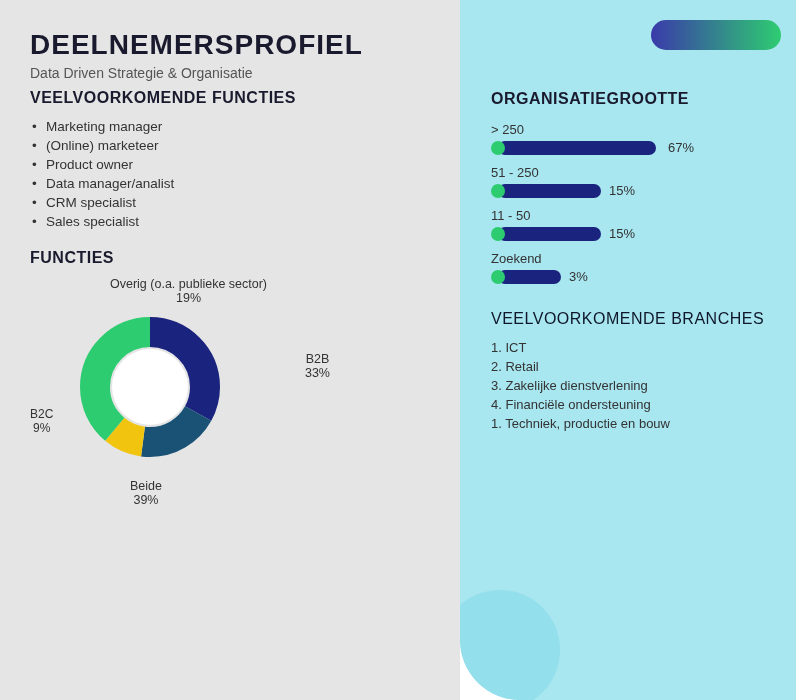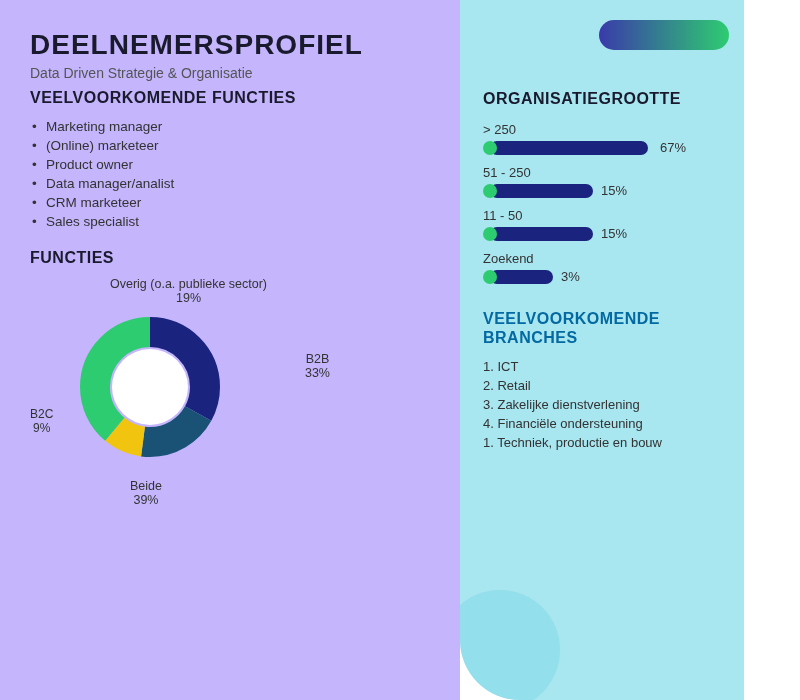--- a/index.html
+++ b/index.html
@@ -8,29 +8,29 @@
       height: 700px;
       font-family: 'Arial', sans-serif;
       background: #fff;
       overflow: hidden;
       display: flex;
     }
 
     .left-panel {
       width: 460px;
       padding: 30px 30px 16px 30px;
-      background: #c4b5fd;
+      background: #e5e5e5;
       position: relative;
     }
 
     .right-panel {
-      width: 284px;
+      width: 336px;
       background: #a8e6f0;
       border-radius: 0 0 0 60px;
-      padding: 30px 25px 25px 23px;
+      padding: 30px 25px 25px 31px;
       position: relative;
       overflow: hidden;
     }
 
     .right-panel::before {
       content: '';
       position: absolute;
       top: -30px;
       left: -30px;
       right: -30px;
@@ -157,22 +157,22 @@
       color: #333;
       margin-bottom: 3px;
     }
 
     .branches-section {
       margin-top: 25px;
     }
 
     .branches-title {
       font-size: 16px;
-      font-weight: 700;
-      color: #0369a1;
+      font-weight: 400;
+      color: #0f172a;
       margin-bottom: 10px;
       letter-spacing: 0.5px;
       line-height: 1.2;
     }
 
     .branches-list {
       list-style: none;
     }
 
     .branches-list li {
@@ -199,21 +199,21 @@
   <h1 class="main-title">DEELNEMERSPROFIEL</h1>
   <p class="main-subtitle">Data Driven Strategie &amp; Organisatie</p>
 
   <div>
     <div class="section-title">VEELVOORKOMENDE FUNCTIES</div>
     <ul class="functions-list">
       <li>Marketing manager</li>
       <li>(Online) marketeer</li>
       <li>Product owner</li>
       <li>Data manager/analist</li>
-      <li>CRM marketeer</li>
+      <li>CRM specialist</li>
       <li>Sales specialist</li>
     </ul>
   </div>
 
   <div class="sectoren-section">
     <div class="section-title">FUNCTIES</div>
     <div class="sector-chart-wrapper">
 
       <div class="label-overig">
         Overig (o.a. publieke sector)<br>19%

